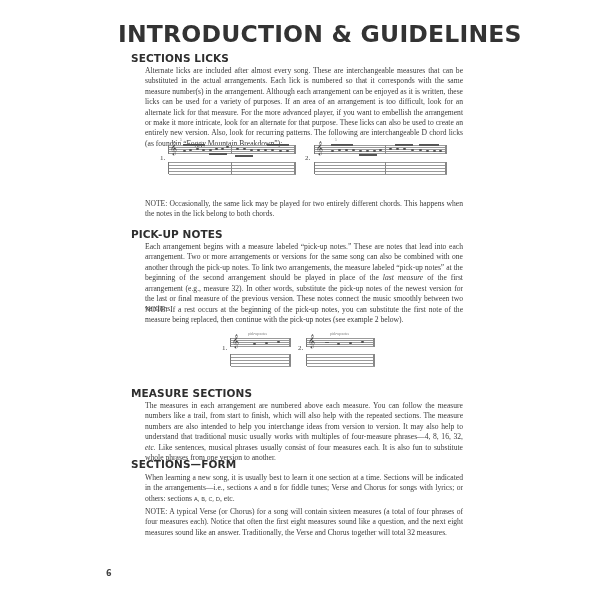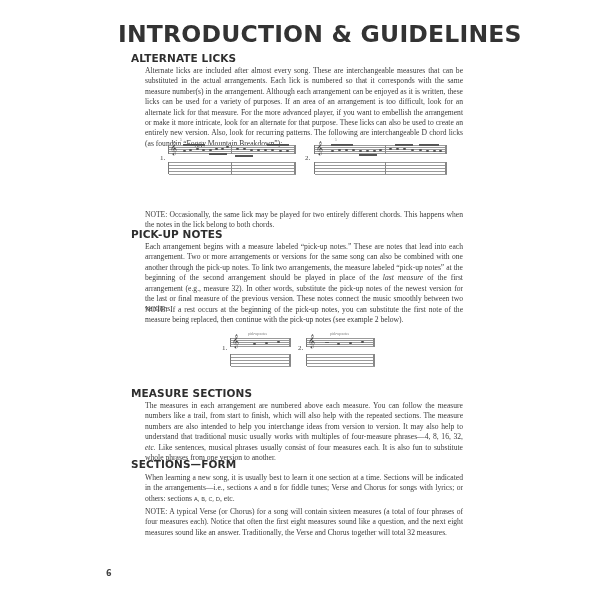--- a/index.html
+++ b/index.html
@@ -18,21 +18,21 @@
   .page-number { position:absolute; left:106px; top:569px; font-family:"DejaVu Sans", sans-serif; font-weight:bold; font-size:8px; color:#444; }
   .small-label { position:absolute; font-size:3.5px; color:#777; }
   i { font-style:italic; }
   .sc { font-size:5.5px; font-family:"DejaVu Sans", sans-serif; }
 </style>
 </head>
 <body>
 
 <div class="page-title">INTRODUCTION &amp; GUIDELINES</div>
 
-<div class="h2" style="top:52px;">ALTERNATE LICKS</div>
+<div class="h2" style="top:52px;">SECTIONS LICKS</div>
 <div class="para" style="top:66px;">Alternate licks are included after almost every song. These are interchangeable measures that can be substituted in the actual arrangements. Each lick is numbered so that it corresponds with the same measure number(s) in the arrangement. Although each arrangement can be enjoyed as it is written, these licks can be used for a variety of purposes. If an area of an arrangement is too difficult, look for an alternate lick for that measure. For the more advanced player, if you want to embellish the arrangement or make it more intricate, look for an alternate for that purpose. These licks can also be used to create an entirely new version. Also, look for recurring patterns. The following are interchangeable D chord licks (as found in “Foggy Mountain Breakdown”):</div>
 
 <div class="fig" style="left:160px; top:140px; width:140px; height:40px;">
   <div class="fig-num" style="left:0; top:14px;">1.</div>
   <div class="small-label" style="left:20px; top:-2px;">5</div>
   <div class="staff" style="left:8px; top:5px; width:127px; height:9px;">
     <div class="line" style="top:0"></div>
       <div class="line" style="top:2px"></div>
       <div class="line" style="top:4px"></div>
       <div class="line" style="top:6px"></div>
@@ -109,21 +109,21 @@
     <div class="line" style="top:0"></div>
       <div class="line" style="top:3px"></div>
       <div class="line" style="top:6px"></div>
       <div class="line" style="top:9px"></div>
       <div class="line" style="top:12px"></div>
     <div class="bar" style="left:70px; height:12px;"></div>
       <div class="bar" style="left:130px; height:12px; width:2px;"></div>
   </div>
 </div>
 
-<div class="para" style="top:210px;">NOTE: Occasionally, the same lick may be played for two entirely different chords. This happens when the notes in the lick belong to both chords.</div>
+<div class="para" style="top:199px;">NOTE: Occasionally, the same lick may be played for two entirely different chords. This happens when the notes in the lick belong to both chords.</div>
 
 <div class="h2" style="top:228px;">PICK-UP NOTES</div>
 <div class="para" style="top:242px;"><span>Each arrangement begins with a measure labeled “pick-up notes.” These are notes that lead into each arrangement. Two or more arrangements or versions for the same song can also be combined with one another through the pick-up notes. To link two arrangements, the measure labeled “pick-up notes” at the beginning of the second arrangement should be played in place of the</span> <i>last measure</i> <span>of the first arrangement (e.g., measure 32). In other words, substitute the pick-up notes of the newest version for the last or final measure of the previous version. These notes connect the music smoothly between two versions.</span></div>
 <div class="para" style="top:305px;">NOTE: If a rest occurs at the beginning of the pick-up notes, you can substitute the first note of the measure being replaced, then continue with the pick-up notes (see example 2 below).</div>
 
 <div class="fig" style="left:222px; top:332px; width:70px; height:38px;">
   <div class="fig-num" style="left:0; top:12px;">1.</div>
   <div class="small-label" style="left:26px; top:0;">pick-up notes</div>
   <div class="staff" style="left:8px; top:6px; width:60px; height:9px;">
     <div class="line" style="top:0"></div>

